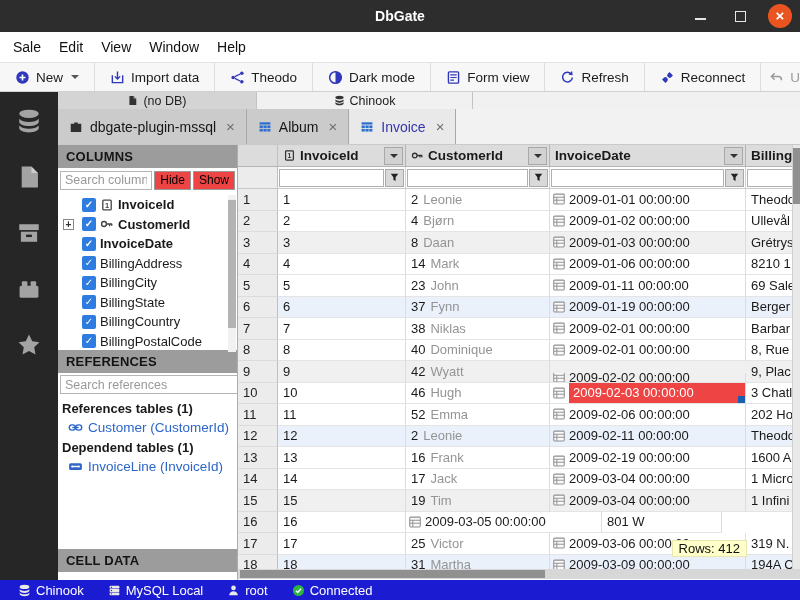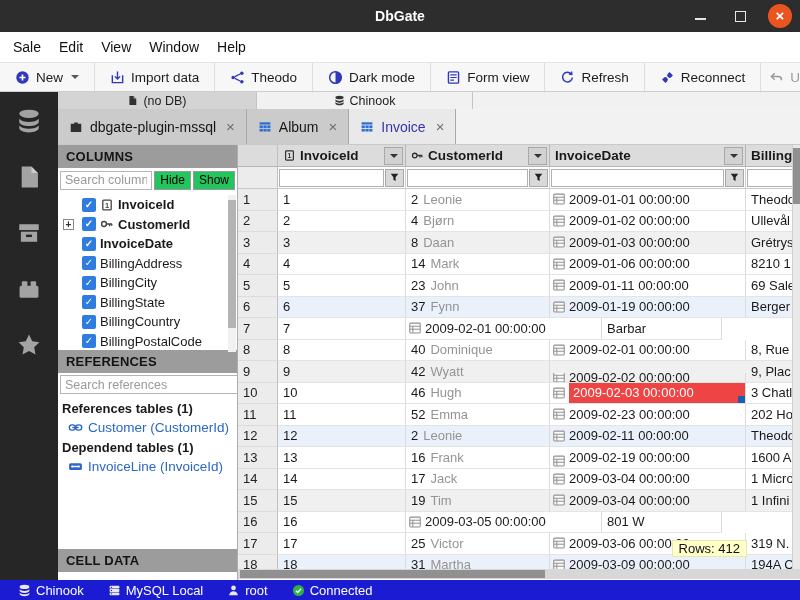--- a/index.html
+++ b/index.html
@@ -45,21 +45,21 @@
 .tab.active{background:#e9e9ea;color:#3535ae}
 .tab.active .icon{color:#2f6fd0}
 .tab-close{color:#6e6e6e;font-size:15px;margin-left:3px}
 
 .content{position:absolute;top:145px;left:58px;right:0;bottom:20px;display:flex}
 .leftpanel{width:180px;flex:none;background:#fff;border-right:1px solid #adadad;position:relative;overflow:hidden}
 .panel-header{height:23px;background:#9c9c9c;color:#141414;font-weight:bold;font-size:13px;padding:4px 0 0 8px;letter-spacing:.2px}
 .search-row{height:24px;display:flex;gap:2px;padding:2px 2px;align-items:center}
 .search{flex:1;min-width:0;height:19px;border:1px solid #b5b5b5;padding:0 4px;font-size:12.5px;font-family:"Liberation Sans",sans-serif;color:#333}
 .search::placeholder{color:#999}
-.mini{height:19px;border:1px solid #999;background:#22c55e;font-size:12px;padding:0 5px;font-family:"Liberation Sans",sans-serif}
+.mini{height:19px;border:1px solid #999;background:#ef4444;font-size:12px;padding:0 5px;font-family:"Liberation Sans",sans-serif}
 .tree{padding-top:3px;height:158px}
 .tree-row{height:19.5px;display:flex;align-items:center;gap:4px;padding-left:24px;position:relative;font-size:13px}
 .tree-row.bold{font-weight:bold}
 .expander{position:absolute;left:5px;top:4px;width:11px;height:11px;border:1px solid #888;background:#fff;font-size:10px;line-height:9px;text-align:center;color:#333}
 .checkbox{width:14px;height:14px;background:#2e7ce0;border-radius:2px;color:#fff;font-size:10px;line-height:14px;text-align:center;flex:none}
 .tree-ic{font-size:14px;color:#444;display:inline-flex}
 .tree-scroll{position:absolute;right:1px;top:50px;width:8px;height:157px;background:#f1f1f1}
 .tree-thumb{margin-top:5px;width:8px;height:128px;background:#b3b3b3}
 .refs{padding:2px 0}
 .ref-search{margin:2px 2px;width:186px}
@@ -582,20 +582,24 @@
                   <path d="M2 6h12M2 9.4h12M5.5 6v7.6" stroke="#909090" stroke-width="1.1" fill="none"></path>
                 </svg>
               </span>
               <span class="date-text">2009-01-19 00:00:00</span>
             </div>
             <div class="cell" style="width: 120px;">Berger</div>
           </div>
           <div class="grid-row">
             <div class="gutter-cell rownum">7</div>
             <div class="cell" style="width: 128px;">7</div>
+            <div class="cell" style="width: 144px;">
+              <span class="fkval">38</span>
+              <span class="fkname">Niklas</span>
+            </div>
             <div class="cell cell-date" style="width: 196px;">
               <span class="icon date-ic">
                 <svg viewBox="0 0 16 16" width="1em" height="1em">
                   <rect x="2" y="2.4" width="12" height="11.2" rx="1" fill="#fafafa" stroke="#909090" stroke-width="1.2"></rect>
                   <path d="M2 6h12M2 9.4h12M5.5 6v7.6" stroke="#909090" stroke-width="1.1" fill="none"></path>
                 </svg>
               </span>
               <span class="date-text">2009-02-01 00:00:00</span>
             </div>
             <div class="cell" style="width: 120px;">Barbar</div>
@@ -661,21 +665,21 @@
               <span class="fkval">52</span>
               <span class="fkname">Emma</span>
             </div>
             <div class="cell cell-date" style="width: 196px;">
               <span class="icon date-ic">
                 <svg viewBox="0 0 16 16" width="1em" height="1em">
                   <rect x="2" y="2.4" width="12" height="11.2" rx="1" fill="#fafafa" stroke="#909090" stroke-width="1.2"></rect>
                   <path d="M2 6h12M2 9.4h12M5.5 6v7.6" stroke="#909090" stroke-width="1.1" fill="none"></path>
                 </svg>
               </span>
-              <span class="date-text">2009-02-23 00:00:00</span>
+              <span class="date-text">2009-02-06 00:00:00</span>
             </div>
             <div class="cell" style="width: 120px;">202 Ho</div>
           </div>
           <div class="grid-row row-blue">
             <div class="gutter-cell rownum">12</div>
             <div class="cell" style="width: 128px;">12</div>
             <div class="cell" style="width: 144px;">
               <span class="fkval">2</span>
               <span class="fkname">Leonie</span>
             </div>

